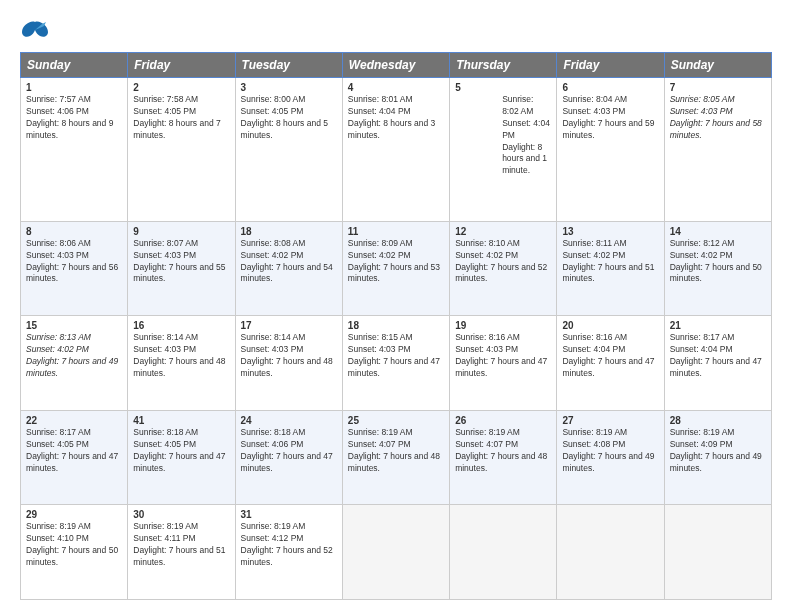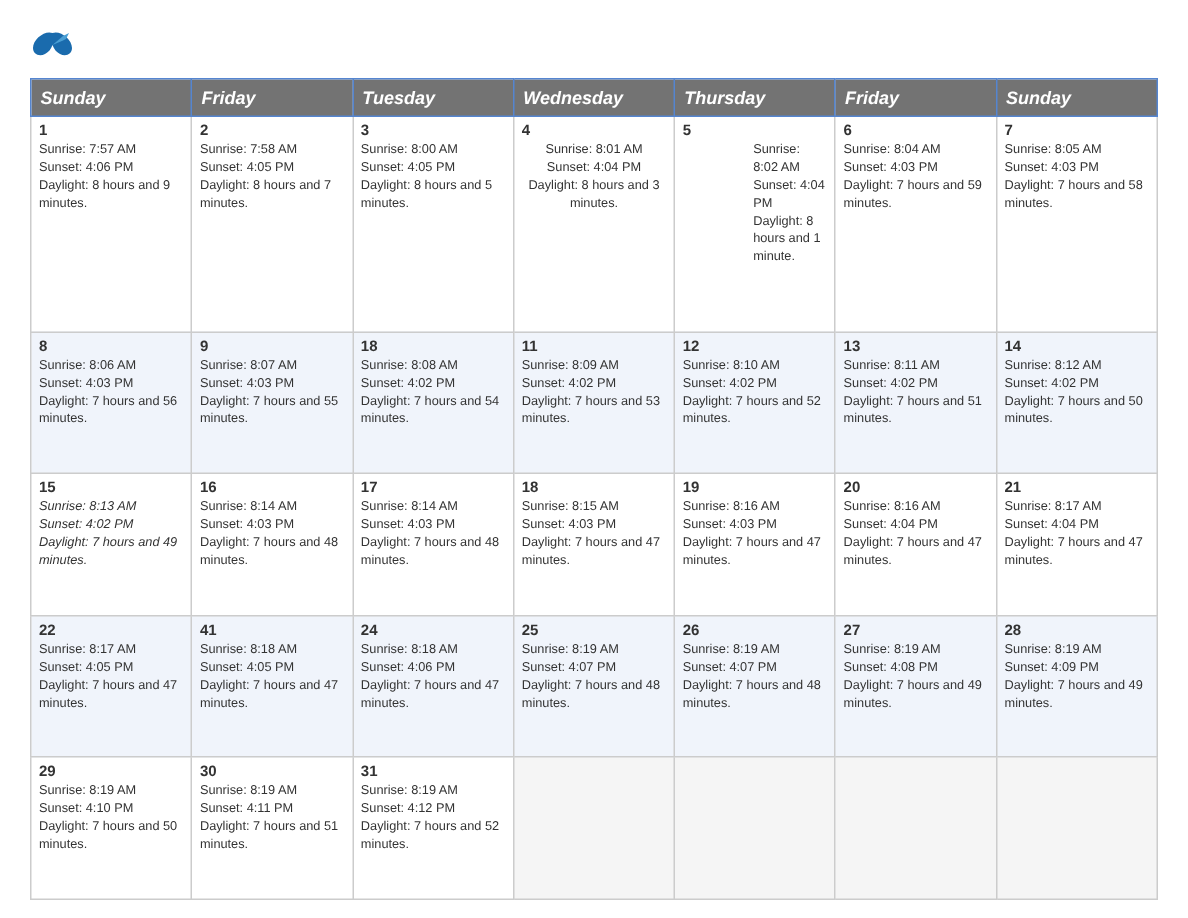--- a/index.html
+++ b/index.html
@@ -143,39 +143,39 @@
 Daylight: 8 hours and 7 minutes.</div>
           </td>
           <td>
             <span class="day-number">3</span>
             <div class="day-info" style="white-space: pre-line;">Sunrise: 8:00 AM
 Sunset: 4:05 PM
 Daylight: 8 hours and 5 minutes.</div>
           </td>
           <td>
             <span class="day-number">4</span>
-            <div class="day-info" style="white-space: pre-line; text-align: center;">Sunrise: 8:01 AM
+            <div class="day-info" style="white-space: pre-line;">Sunrise: 8:01 AM
 Sunset: 4:04 PM
 Daylight: 8 hours and 3 minutes.</div>
           </td>
           <td>
             <span class="day-number">5</span>
             <div class="day-info" style="white-space: pre-line; margin-left: 47px;">Sunrise: 8:02 AM
 Sunset: 4:04 PM
 Daylight: 8 hours and 1 minute.</div>
           </td>
           <td>
             <span class="day-number">6</span>
             <div class="day-info" style="white-space: pre-line;">Sunrise: 8:04 AM
 Sunset: 4:03 PM
 Daylight: 7 hours and 59 minutes.</div>
           </td>
           <td>
             <span class="day-number">7</span>
-            <div class="day-info" style="white-space: pre-line;">Sunrise: 8:05 AM
+            <div class="day-info" style="white-space: pre-line; font-style: italic;">Sunrise: 8:05 AM
 Sunset: 4:03 PM
 Daylight: 7 hours and 58 minutes.</div>
           </td>
         </tr>
         <tr>
           <td>
             <span class="day-number">8</span>
             <div class="day-info" style="white-space: pre-line;">Sunrise: 8:06 AM
 Sunset: 4:03 PM
 Daylight: 7 hours and 56 minutes.</div>

